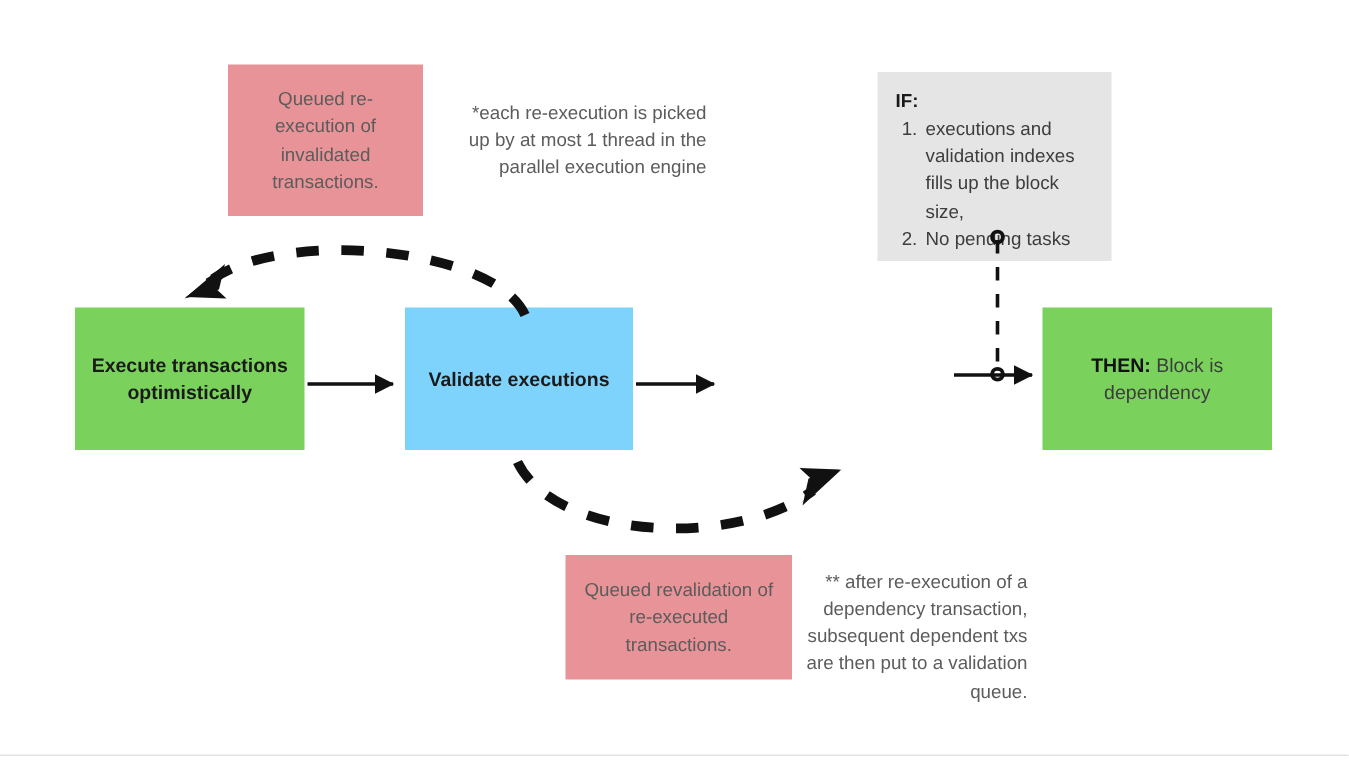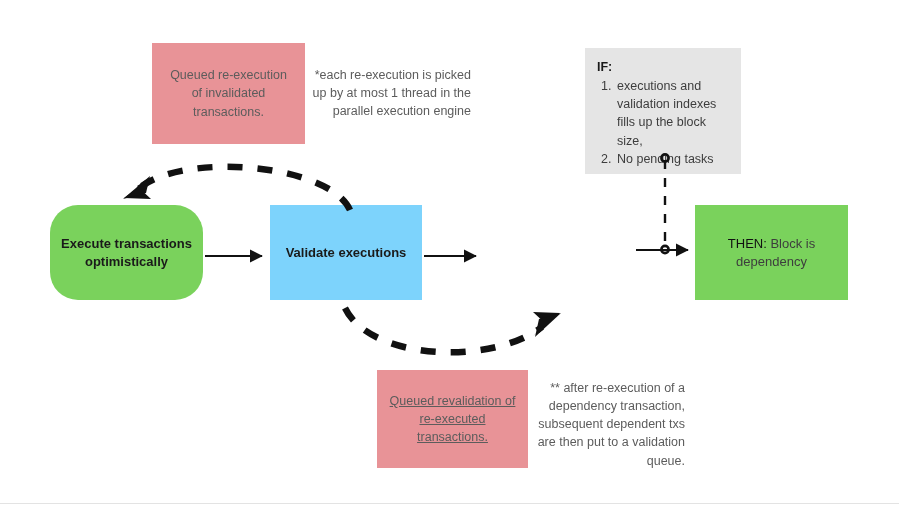--- a/index.html
+++ b/index.html
@@ -66,21 +66,21 @@
     margin: 0;
   }
   .annot {
     position: absolute;
     font-size: 12.5px;
     line-height: 1.45;
     color: #5c5c5c;
     text-align: right;
   }
   .then-strong {
-    font-weight: normal;
+    font-weight: bold;
     color: #111111;
   }
   .then-rest {
     font-weight: normal;
     color: #3d3d3d;
   }
   svg.overlay {
     position: absolute;
     left: 0; top: 0;
     width: 899px;
@@ -94,52 +94,52 @@
     width: 899px;
     height: 1px;
     background: #e3e3e3;
   }
 </style>
 </head>
 <body>
 
 <div id="canvas">
 
-  <div class="box note-box" style="left:152px; top:43px; width:153px; height:101px; background:#e89397;">
+  <div class="box note-box" style="left:152px; top:43px; width:130px; height:101px; background:#e89397;">
     <span>Queued re-execution of invalidated transactions.</span>
   </div>
 
   <div class="annot" style="left:311px; top:66px; width:160px;">
     <span>*each re-execution is picked up by at most 1 thread in the parallel execution engine</span>
   </div>
 
   <div class="box if-box" style="left:585px; top:48px; width:156px; height:126px; background:#e5e5e5;">
     <span class="if-title">IF:</span>
     <ol class="if-list">
       <li>executions and validation indexes fills up the block size,</li>
       <li>No pending tasks</li>
     </ol>
   </div>
 
-  <div class="box proc-box" style="left:50px; top:205px; width:153px; height:95px; background:#7ad25c;border-radius:28px;">
+  <div class="box proc-box" style="left:50px; top:205px; width:153px; height:95px; background:#7ad25c;">
     <span>Execute transactions optimistically</span>
   </div>
 
   <div class="box proc-box" style="left:270px; top:205px; width:152px; height:95px; background:#7dd3fc;">
     <span>Validate executions</span>
   </div>
 
 
   <div class="box proc-box" style="left:695px; top:205px; width:153px; height:95px; background:#7ad25c;">
     <span>
       <span class="then-strong">THEN:</span><span class="then-rest"> Block is dependency</span>
     </span>
   </div>
 
-  <div class="box note-box" style="left:377px; top:370px; width:151px; height:98px; background:#e89397;text-decoration:underline;">
+  <div class="box note-box" style="left:377px; top:370px; width:151px; height:83px; background:#e89397;">
     <span>Queued revalidation of re-executed transactions.</span>
   </div>
 
   <div class="annot" style="left:535px; top:379px; width:150px;">
     <span>** after re-execution of a dependency transaction, subsequent dependent txs are then put to a validation queue.</span>
   </div>
 
   <svg class="overlay" viewBox="0 0 899 508">
     <defs>
       <marker id="arrowhead" markerWidth="7" markerHeight="7" refX="5.6" refY="3" orient="auto">

